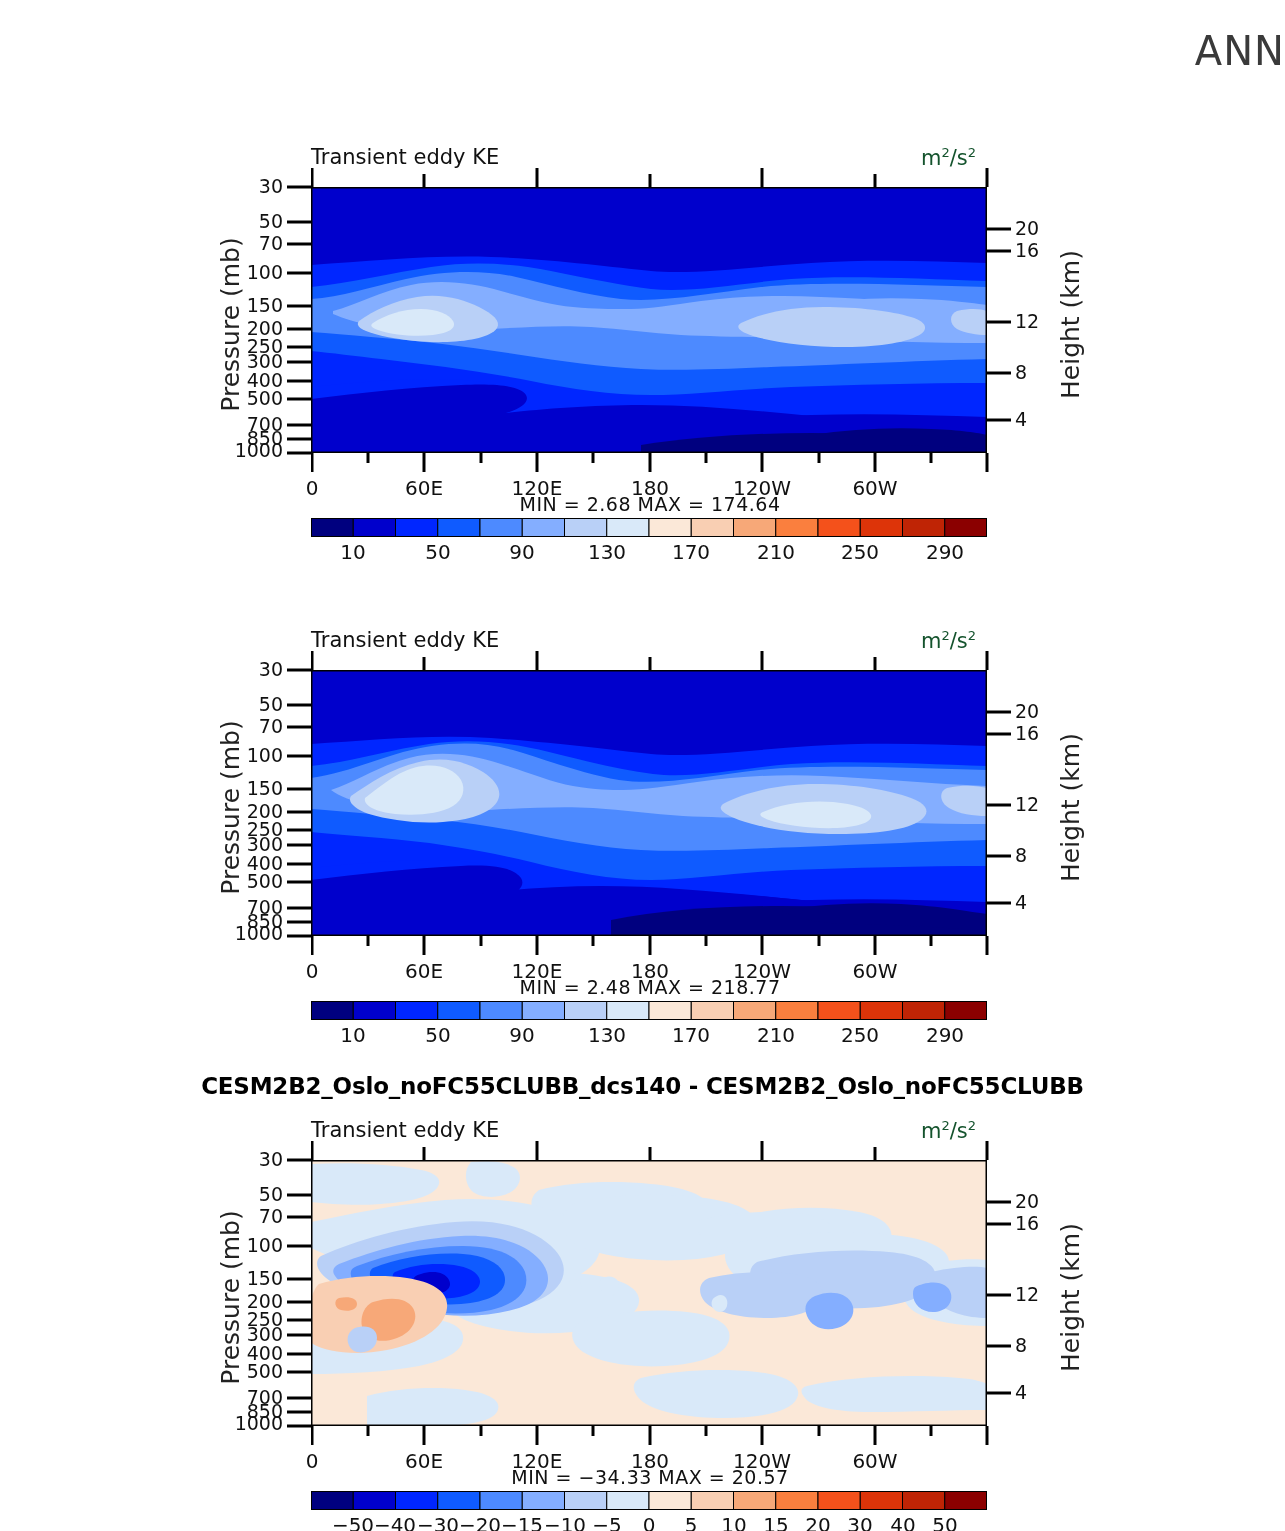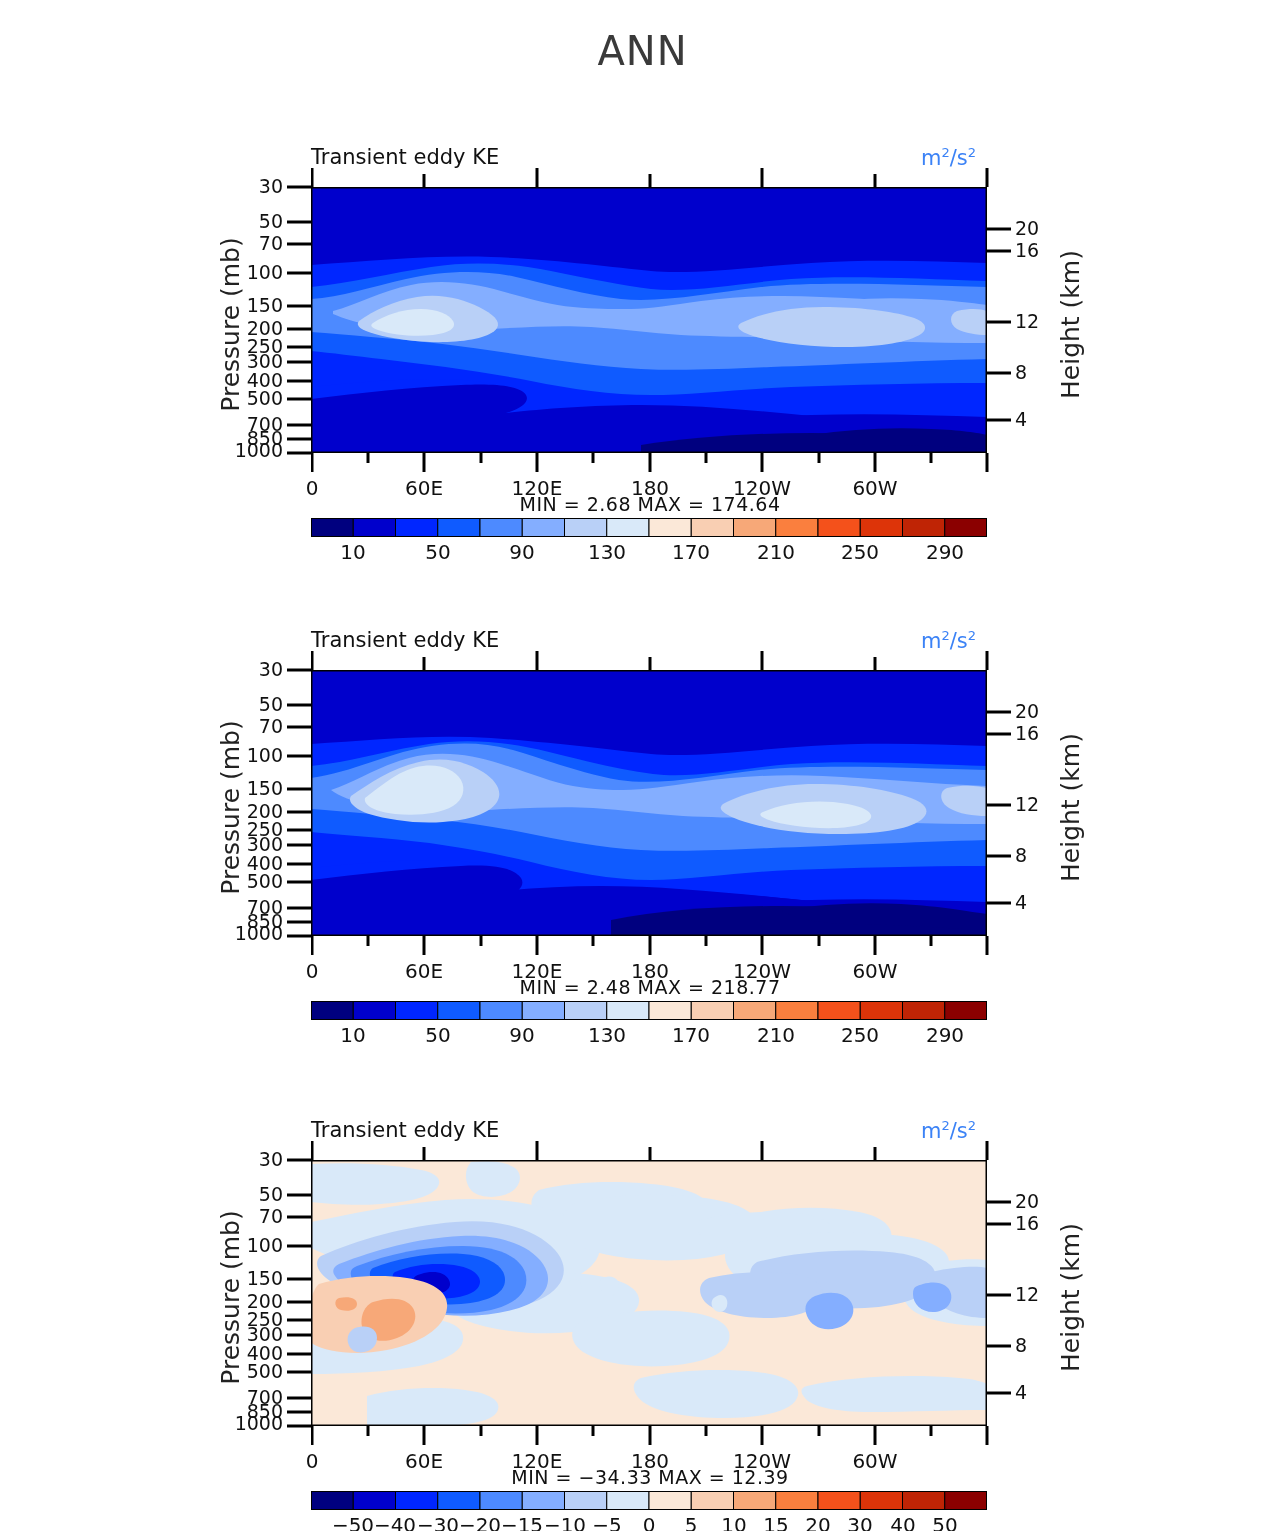--- a/index.html
+++ b/index.html
@@ -2,27 +2,27 @@
 <html><head>
 <meta charset="utf-8">
 <style>
   html,body{margin:0;padding:0;background:#ffffff;}
   body{width:1285px;height:1531px;position:relative;
        font-family:"DejaVu Sans","Liberation Sans",sans-serif;
        color:#000;overflow:hidden;}
   .abs{position:absolute;}
   .ctr{text-align:center;}
   #super-title{left:0;top:28px;width:1285px;font-size:40px;color:#3a3a3a;
-               letter-spacing:1px;font-weight:400;}
+               letter-spacing:1px;font-weight:400;text-align:right;}
   .panel{position:absolute;left:0;width:1285px;}
   .panel-title{position:absolute;left:0;width:1285px;text-align:center;
                font-size:23px;font-weight:600;letter-spacing:-0.2px;}
   .plot-wrap{position:absolute;}
   .varname{position:absolute;font-size:21px;color:#111;white-space:nowrap;}
-  .units{position:absolute;font-size:21px;color:#3b82f6;white-space:nowrap;}
+  .units{position:absolute;font-size:21px;color:#14532d;white-space:nowrap;}
   .units sup{font-size:13px;vertical-align:super;}
   .axis-title{position:absolute;font-size:25px;color:#222;white-space:nowrap;
               transform-origin:center center;}
   .axis-title.left{transform:rotate(-90deg);}
   .axis-title.right{transform:rotate(-90deg);}
   .ytick-lab{position:absolute;font-size:19px;color:#111;text-align:right;
              white-space:nowrap;line-height:19px;}
   .ytick-lab.r{text-align:left;}
   .xtick-lab{position:absolute;font-size:20px;color:#111;white-space:nowrap;
              transform:translateX(-50%);}
@@ -364,20 +364,21 @@
     <div class="cbar-lab" style="left:522px;top:540px;">90</div>
     <div class="cbar-lab" style="left:607px;top:540px;">130</div>
     <div class="cbar-lab" style="left:691px;top:540px;">170</div>
     <div class="cbar-lab" style="left:776px;top:540px;">210</div>
     <div class="cbar-lab" style="left:860px;top:540px;">250</div>
     <div class="cbar-lab" style="left:945px;top:540px;">290</div>
   </div>
 </div>
 
 <div class="panel" style="top:963px;height:568px;">
+  <div class="panel-title" style="top:110px;">CESM2B2_Oslo_noFC55CLUBB_dcs140 - CESM2B2_Oslo_noFC55CLUBB</div>
 
   <div class="varname" style="left:311px;top:155px;">Transient eddy KE</div>
   <div class="units" style="left:921px;top:155px;">
     <span>m</span><sup>2</sup><span>/s</span><sup>2</sup>
   </div>
 
   <div class="axis-title left" style="left:110px;top:320px;width:240px;text-align:center;">Pressure (mb)</div>
   <div class="axis-title right" style="left:950px;top:320px;width:240px;text-align:center;">Height (km)</div>
 
   <div class="plot-wrap" style="left:311px;top:197px;">
@@ -513,21 +514,21 @@
     </g>
   </svg>
   <div>
     <div class="xtick-lab" style="left:312px;top:486px;">0</div>
     <div class="xtick-lab" style="left:424px;top:486px;">60E</div>
     <div class="xtick-lab" style="left:537px;top:486px;">120E</div>
     <div class="xtick-lab" style="left:650px;top:486px;">180</div>
     <div class="xtick-lab" style="left:762px;top:486px;">120W</div>
     <div class="xtick-lab" style="left:875px;top:486px;">60W</div>
   </div>
-  <div class="minmax" style="left:650px;top:503px;">MIN =  −34.33  MAX =   12.39</div>
+  <div class="minmax" style="left:650px;top:503px;">MIN =  −34.33  MAX =   20.57</div>
 
   <div class="cbar" style="left:311px;top:528px;">
     <svg width="676" height="19">
       <g>
           <rect x="0.00" y="0" width="42.25" height="19" fill="#00007f" stroke="#000" stroke-width="1"></rect>
           <rect x="42.25" y="0" width="42.25" height="19" fill="#0000cc" stroke="#000" stroke-width="1"></rect>
           <rect x="84.50" y="0" width="42.25" height="19" fill="#0026ff" stroke="#000" stroke-width="1"></rect>
           <rect x="126.75" y="0" width="42.25" height="19" fill="#0f5bff" stroke="#000" stroke-width="1"></rect>
           <rect x="169.00" y="0" width="42.25" height="19" fill="#4d8aff" stroke="#000" stroke-width="1"></rect>
           <rect x="211.25" y="0" width="42.25" height="19" fill="#84aeff" stroke="#000" stroke-width="1"></rect>

